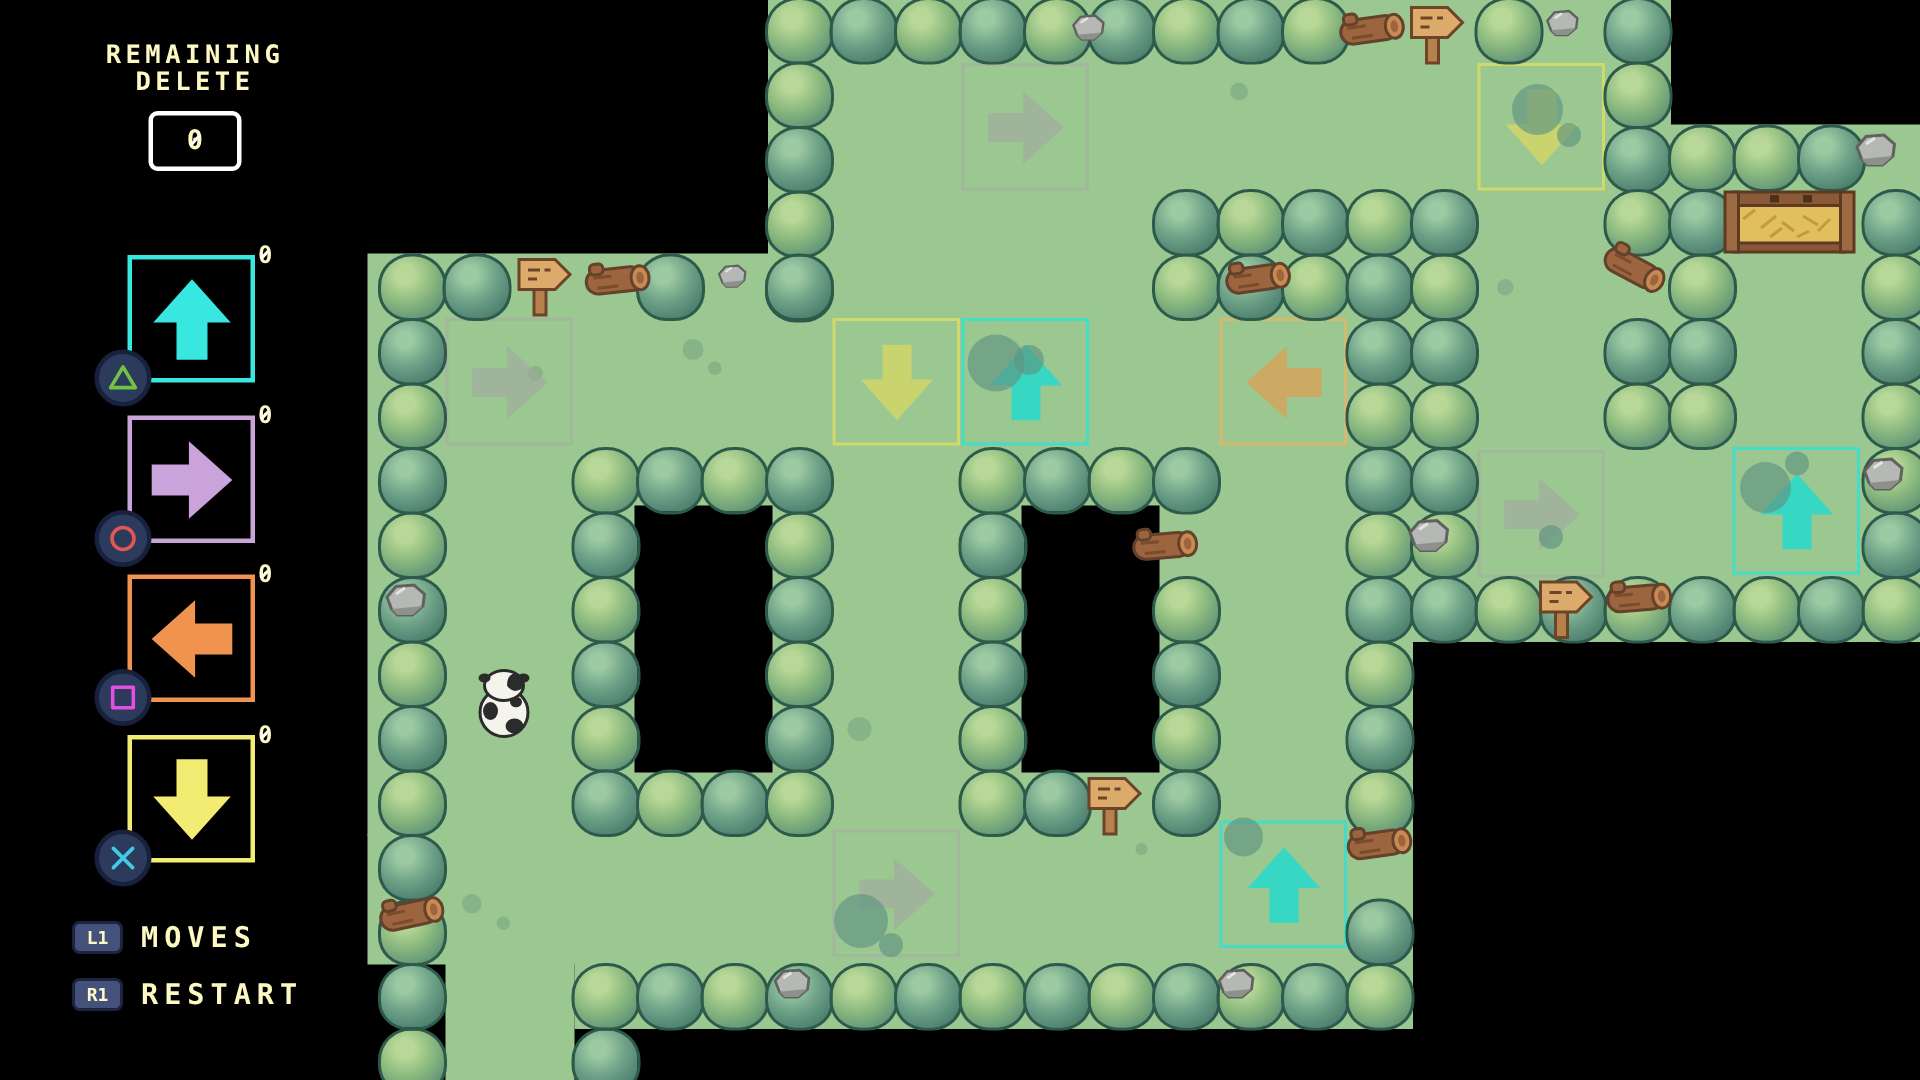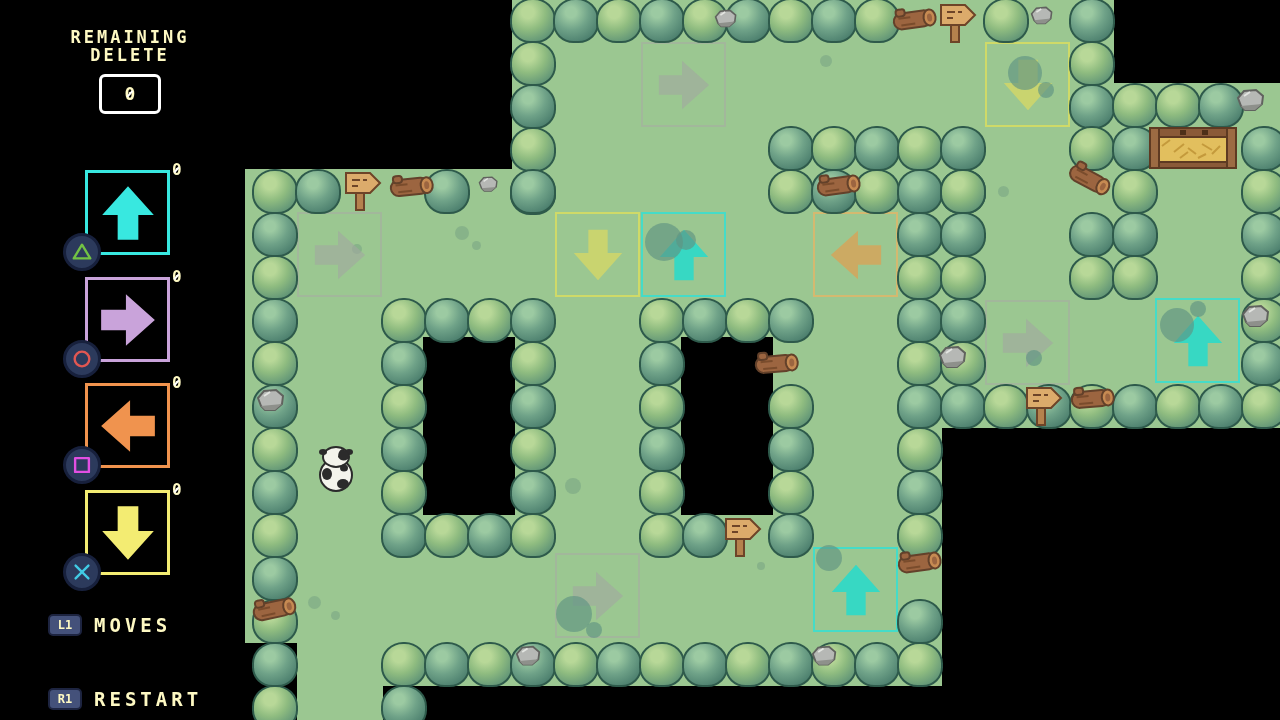--- a/index.html
+++ b/index.html
@@ -474,17 +474,17 @@
   <div class="ps-badge" style="top:553px">
       <svg viewBox="0 0 24 24" width="22" height="22">
         <path d="M5,5 L19,19 M19,5 L5,19" fill="none" stroke="#41cbe4" stroke-width="2.6" stroke-linejoin="round" stroke-linecap="round"></path>
       </svg>
     </div>
 
   <div class="shoulder-row" style="top:614px">
     <span class="shoulder-badge">L1</span>
     <span class="shoulder-label">MOVES</span>
   </div>
-  <div class="shoulder-row" style="top:688px">
+  <div class="shoulder-row" style="top:652px">
     <span class="shoulder-badge">R1</span>
     <span class="shoulder-label">RESTART</span>
   </div>
 </div>
 
 </body></html>

